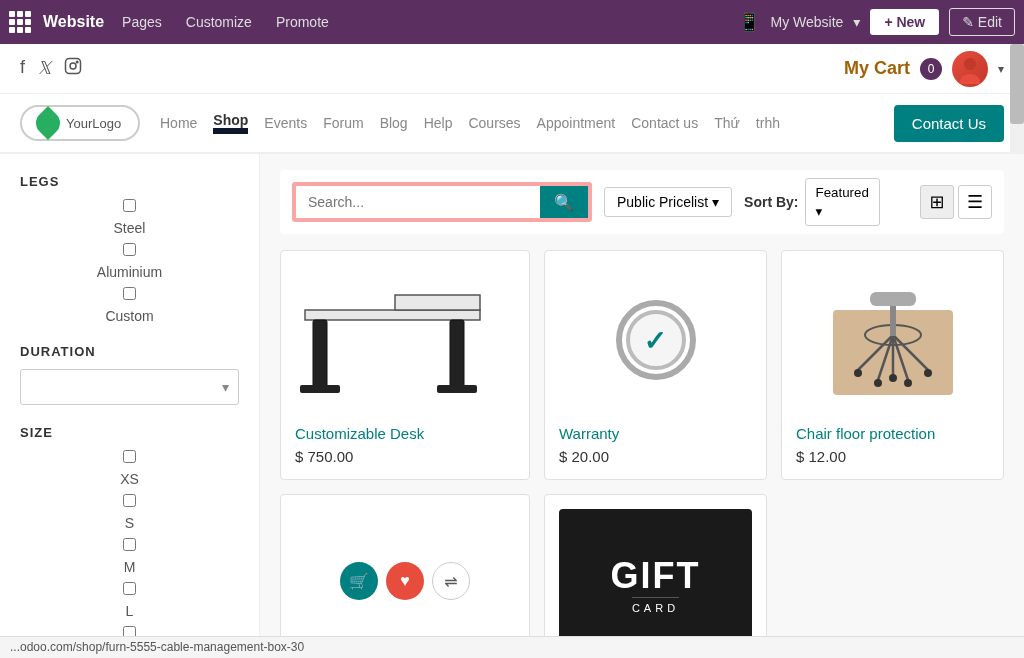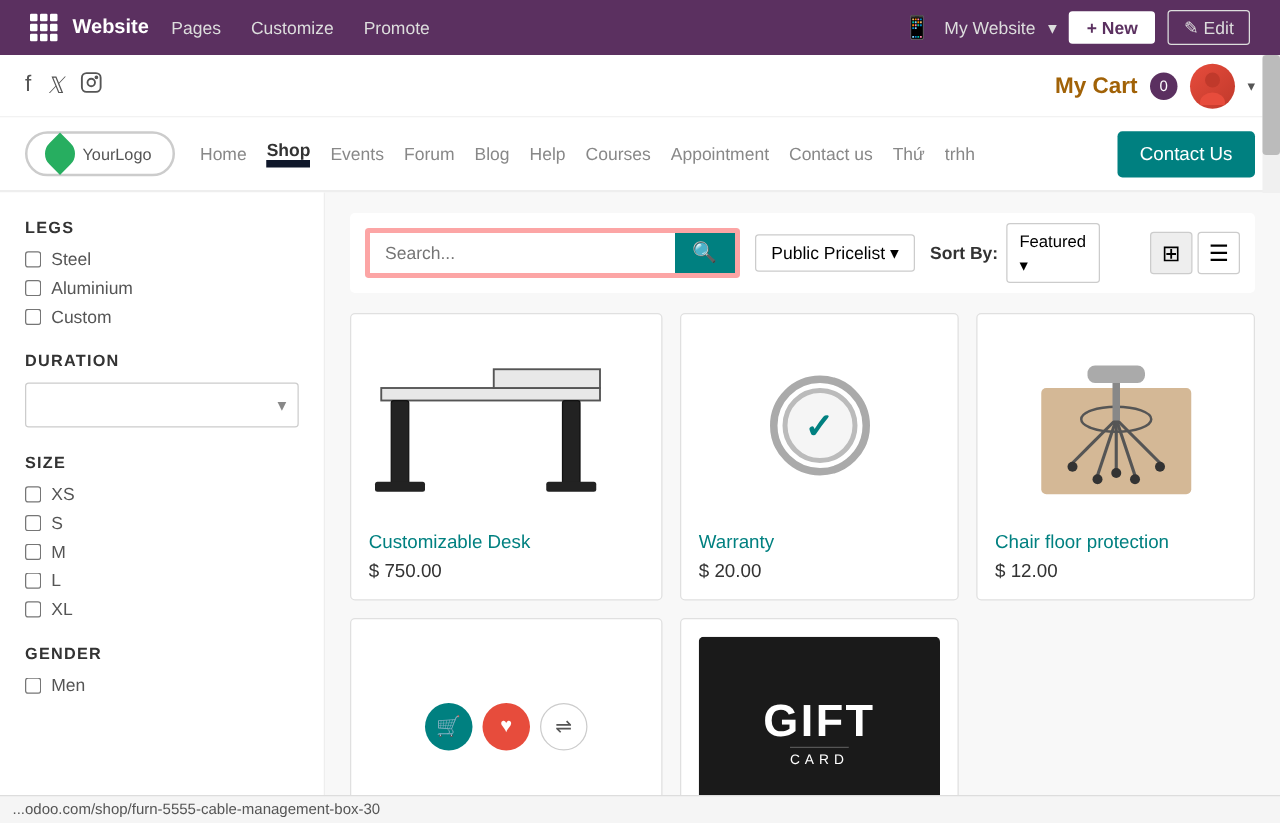--- a/index.html
+++ b/index.html
@@ -5,21 +5,21 @@
     * { box-sizing: border-box; margin: 0; padding: 0; }
     body { font-family: Arial, sans-serif; font-size: 14px; color: #333; background: #fff; width: 1024px; height: 658px; overflow: hidden; }
 
     
     .admin-bar {
       background: #5b3060;
       color: #fff;
       height: 44px;
       display: flex;
       align-items: center;
-      padding: 0 24px;
+      padding: 0 9px;
       gap: 10px;
     }
     .admin-bar-left { display: flex; align-items: center; gap: 12px; flex: 1; }
     .admin-bar-right { display: flex; align-items: center; gap: 10px; }
     .admin-grid-icon { display: grid; grid-template-columns: repeat(3,6px); grid-template-rows: repeat(3,6px); gap: 2px; cursor: pointer; }
     .admin-grid-icon span { background: #fff; display: block; width: 6px; height: 6px; border-radius: 1px; }
     .admin-title { font-weight: bold; font-size: 16px; color: #fff; }
     .admin-nav-item { color: #ddd; font-size: 14px; cursor: pointer; padding: 4px 6px; border-radius: 3px; }
     .mobile-icon { color: #ddd; font-size: 18px; cursor: pointer; }
     .website-name { color: #ddd; font-size: 14px; cursor: pointer; }
@@ -139,21 +139,21 @@
     .sidebar {
       width: 260px;
       min-width: 260px;
       background: #fff;
       border-right: 1px solid #eee;
       padding: 20px 20px;
       overflow-y: auto;
     }
     .filter-section { margin-bottom: 20px; }
     .filter-title { font-weight: bold; font-size: 13px; color: #333; margin-bottom: 10px; letter-spacing: 1px; }
-    .filter-item { display: flex; align-items: center; gap: 8px; margin-bottom: 7px; cursor: pointer; }
+    .filter-item { display: flex; align-items: center; gap: 8px; margin-bottom: 7px; cursor: pointer; flex-direction: column; }
     .filter-item input[type=checkbox] { cursor: pointer; }
     .filter-item label { font-size: 14px; color: #555; cursor: pointer; }
     .duration-dropdown {
       width: 100%;
       height: 36px;
       border: 1px solid #ccc;
       border-radius: 3px;
       appearance: none;
       padding: 0 10px;
       background: #fff;

